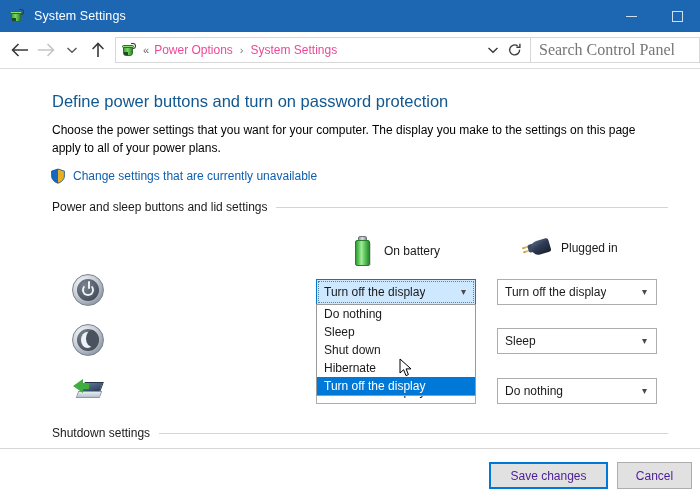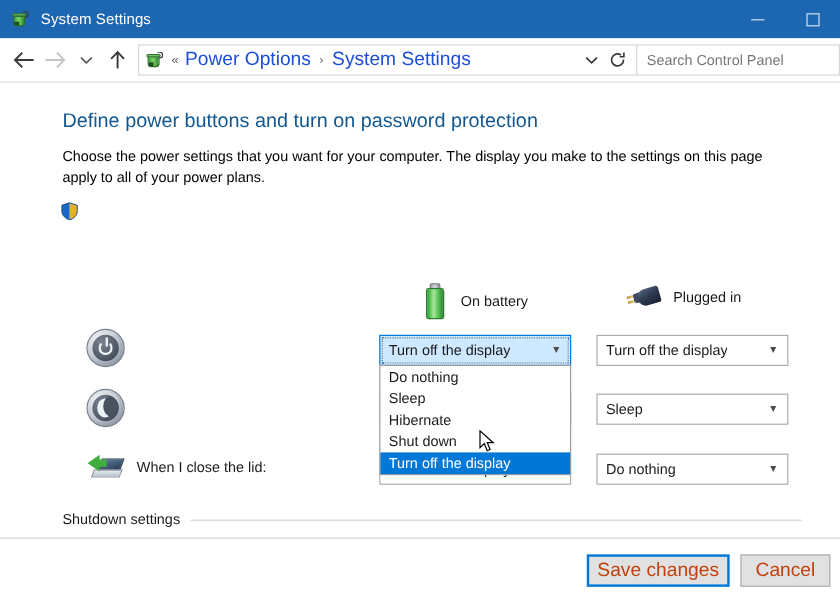--- a/index.html
+++ b/index.html
@@ -132,22 +132,22 @@
     position: relative;
     flex: none;
   }
   .crumb-chev {
     color: #5f5f5f;
     font-size: 11px;
     margin: 0 5px 0 0;
     flex: none;
   }
   .crumb {
-    font-size: 16px;
-    color: #1d4ed8;
+    font-size: 12px;
+    color: #ec4899;
     white-space: nowrap;
     flex: none;
   }
   .crumb-sep {
     color: #7a7a7a;
     font-size: 11px;
     margin: 0 7px;
     flex: none;
   }
   .addr-right {
@@ -168,22 +168,22 @@
     display: flex;
     align-items: center;
     flex: none;
     margin-right: 0;
   }
   .search input {
     border: none;
     outline: none;
     width: 100%;
     padding-left: 8px;
-    font-family: Liberation Sans, sans-serif;
-    font-size: 12px;
+    font-family: Liberation Serif, serif;
+    font-size: 16px;
     color: #be185d;
     background: transparent;
   }
   .search input::placeholder { color: #767676; }
 
   
   .content {
     position: absolute;
     left: 0; top: 69px;
     width: 700px;
@@ -522,22 +522,22 @@
   }
   .btn {
     position: absolute;
     height: 27px;
     border: 1px solid #adadad;
     background: #e1e1e1;
     box-sizing: border-box;
     display: flex;
     align-items: center;
     justify-content: center;
-    font-size: 16px;
-    color: #c2410c;
+    font-size: 12px;
+    color: #4c1d95;
     font-family: "Liberation Sans", sans-serif;
   }
   .btn-save {
     left: 489px; top: 13px;
     width: 119px;
     background: #e1e1e1;
     border: 2px solid #0078d7;
   }
   .btn-cancel {
     left: 617px; top: 13px;
@@ -629,22 +629,27 @@
   <div class="page-desc">Choose the power settings that you want for your computer. The display you make to the settings on this page apply to all of your power plans.</div>
 
   <div class="uac-link">
     <div class="shield">
       <svg width="16" height="16" viewBox="0 0 16 16">
         <path d="M8 1 L14.4 3.1 V8 C14.4 11.6 11.4 14.2 8 15.2 Z" fill="#e8b021"></path>
         <path d="M8 1 L1.6 3.1 V8 C1.6 11.6 4.6 14.2 8 15.2 Z" fill="#1668c1"></path>
         <path d="M8 1 L14.4 3.1 V8 C14.4 11.6 11.4 14.2 8 15.2 C4.6 14.2 1.6 11.6 1.6 8 V3.1 Z" fill="none" stroke="#0d4c8f" stroke-width="0.8"></path>
       </svg>
     </div>
-  </div>
-
+    <span class="uac-text">Change settings that are currently unavailable</span>
+  </div>
+
+  <div class="group group-power">
+    <span class="group-label">Power and sleep buttons and lid settings</span>
+    <span class="group-rule"></span>
+  </div>
 
   <div class="colhead colhead-bat">
     <div class="battery">
       <div class="bat-shadow"></div>
       <div class="bat-cap"></div>
       <div class="bat-body"></div>
     </div>
     <span class="colhead-label">On battery</span>
   </div>
 
@@ -681,21 +686,20 @@
 
   <div class="row row3">
     <div class="row-icon">
       <div class="lid">
         <div class="lid-screen"></div>
         <div class="lid-base"></div>
         <div class="lid-arrow"></div>
         <div class="lid-arrow-tail"></div>
       </div>
     </div>
-    <div class="row-label">When I close the lid:</div>
   </div>
 
   <div class="combo open c-bat r1">
     <span class="combo-text">Turn off the display</span>
     <span class="combo-arrow">▾</span>
     <span class="focus-rect"></span>
   </div>
   <div class="combo c-bat r2">
     <span class="combo-text">Sleep</span>
     <span class="combo-arrow">▾</span>
@@ -714,22 +718,22 @@
     <span class="combo-arrow">▾</span>
   </div>
   <div class="combo c-plug r3">
     <span class="combo-text">Do nothing</span>
     <span class="combo-arrow">▾</span>
   </div>
 
   <div class="dropdown">
     <div class="dd-item">Do nothing</div>
     <div class="dd-item">Sleep</div>
+    <div class="dd-item">Shut down</div>
     <div class="dd-item">Hibernate</div>
-    <div class="dd-item">Shut down</div>
     <div class="dd-item selected">Turn off the display</div>
   </div>
 
   <div class="group group-shutdown">
     <span class="group-label">Shutdown settings</span>
     <span class="group-rule"></span>
   </div>
 
   <div class="cursor">
     <svg width="14" height="20" viewBox="0 0 14 20">

